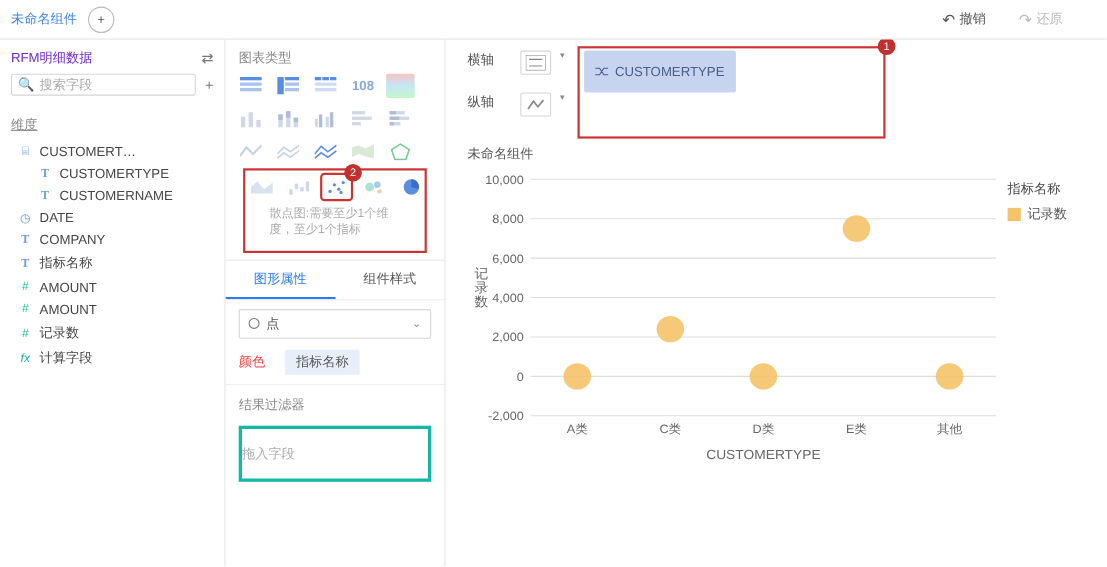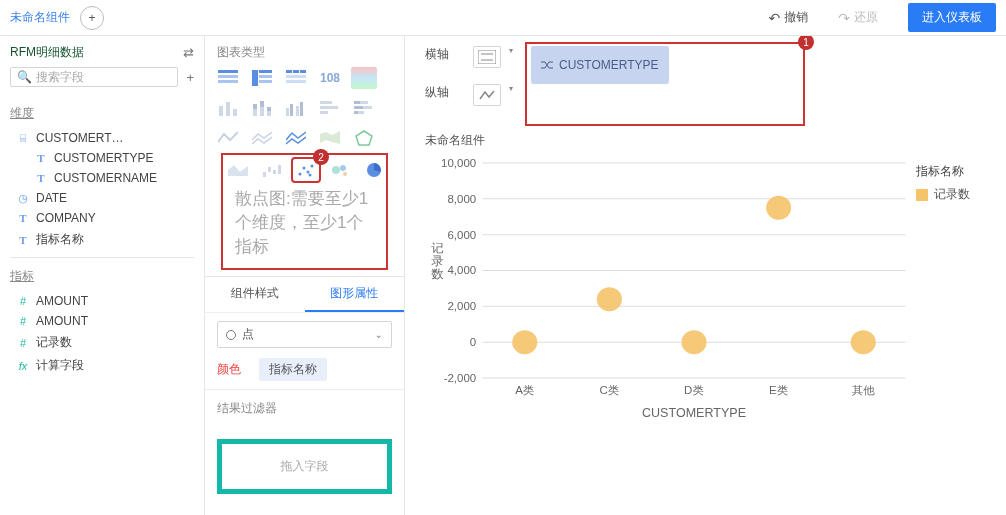--- a/index.html
+++ b/index.html
@@ -14,21 +14,21 @@
 .top-action { display: flex; align-items: center; gap: 4px; color: #555; margin-right: 30px; cursor: pointer; }
 .top-action.disabled { color: #bbb; cursor: not-allowed; }
 .undo-icon, .redo-icon { font-size: 14px; }
 .btn-primary { background: #2a7bf6; color: #fff; padding: 6px 14px; border-radius: 2px; cursor: pointer; }
 
 .body { flex: 1; display: flex; min-height: 0; }
 
 
 .left-col { width: 205px; border-right: 1px solid #e5e5e5; display: flex; flex-direction: column; padding: 8px 10px 0 10px; overflow: hidden; }
 .dataset-row { display: flex; align-items: center; justify-content: space-between; margin-bottom: 6px; }
-.dataset-name { color: #14532d; }
+.dataset-name { color: #6d28d9; }
 .link-icon, .plus-icon { color: #777; font-size: 13px; cursor: pointer; }
 .search-row { display: flex; align-items: center; gap: 8px; margin-bottom: 10px; }
 .search-box { flex: 1; display: flex; align-items: center; border: 1px solid #d5d5d5; border-radius: 2px; padding: 2px 6px; color: #aaa; }
 .search-box input { border: none; outline: none; background: transparent; width: 100%; font-size: 12px; color: #333; }
 .search-box input::placeholder { color: #aaa; }
 .section-head { color: #888; margin: 8px 0 6px; text-decoration: underline; }
 .section-head.indicator { border-top: 1px solid #e5e5e5; padding-top: 10px; margin-top: 6px; }
 .field { display: flex; align-items: center; gap: 6px; padding: 3px 0 3px 6px; color: #444; cursor: pointer; }
 .field.sub { padding-left: 24px; }
 .ico { width: 14px; height: 14px; display: inline-flex; align-items: center; justify-content: center; font-size: 11px; flex: 0 0 14px; }
@@ -39,35 +39,35 @@
 .ico.fx { color: #1ebaa0; font-style: italic; }
 
 
 .mid-col { width: 200px; border-right: 1px solid #e5e5e5; display: flex; flex-direction: column; overflow: hidden; }
 .mid-section-title { color: #888; padding: 8px 12px 6px; }
 .chart-types { padding: 0 10px 6px; }
 .chart-row { display: flex; gap: 8px; margin-bottom: 8px; }
 .ct-cell { width: 26px; height: 22px; display: flex; align-items: center; justify-content: center; border-radius: 2px; cursor: pointer; position: relative; flex: 0 0 26px; }
 .ct-cell svg { display: block; }
 .ct-cell.selected { outline: 2px solid #c33; outline-offset: 0; }
-.ct-hint { color: #aaa; font-size: 17px; padding: 2px 12px 8px; line-height: 1.4; }
+.ct-hint { color: #aaa; font-size: 11px; padding: 2px 22px 8px; line-height: 1.4; }
 .hint-box { border: 2px solid #c33; margin: -4px 6px 0 6px; padding-bottom: 2px; }
 .marker { position: absolute; width: 16px; height: 16px; border-radius: 50%; background: #c12f2f; color: #fff; display: flex; align-items: center; justify-content: center; font-size: 10px; z-index: 5; }
 .mid-tabs { display: flex; border-top: 1px solid #e5e5e5; }
 .mid-tab { flex: 1; text-align: center; padding: 8px 0; cursor: pointer; color: #555; }
 .mid-tab.active { color: #2a7bf6; border-bottom: 2px solid #2a7bf6; }
 .attr-block { padding: 8px 12px; border-top: 1px solid #eee; }
 .shape-select { display: flex; align-items: center; justify-content: space-between; border: 1px solid #d5d5d5; padding: 4px 8px; border-radius: 2px; cursor: pointer; margin-bottom: 10px; color: #555; }
 .shape-select .dot { width: 10px; height: 10px; border: 1px solid #777; border-radius: 50%; margin-right: 6px; display: inline-block; }
 .shape-select .chev { color: #888; font-size: 10px; }
 .color-row { display: flex; align-items: center; gap: 12px; }
 .color-row .lbl { color: #ef4444; width: 30px; }
 .color-chip { background: #e9effa; padding: 3px 10px; border-radius: 2px; color: #555; }
 .filter-head { color: #888; padding: 10px 12px 6px; border-top: 1px solid #eee; }
-.drop-zone { margin: 16px 12px 10px; border: 5px solid #14b8a6; text-align: center; color: #aaa; padding: 14px 0; }
+.drop-zone { margin: 4px 12px 10px; border: 3px solid #14b8a6; color: #aaa; padding: 14px 0; }
 
 
 .right-col { flex: 1; display: flex; flex-direction: column; min-width: 0; overflow: hidden; }
 .axis-config { padding: 10px 20px 0 20px; position: relative; }
 .axis-row { display: flex; gap: 18px; height: 38px; }
 .axis-label { color: #555; width: 30px; }
 .axis-icon { width: 28px; height: 22px; display: flex; align-items: center; justify-content: center; border: 1px solid #d5d5d5; border-radius: 2px; cursor: pointer; }
 .drop-triangle { font-size: 8px; color: #888; margin-left: -10px; }
 .axis-pills { display: flex; gap: 8px; }
 .pill { padding: 4px 10px; border-radius: 2px; display: flex; align-items: center; gap: 6px; }
@@ -100,21 +100,20 @@
     </div>
     <div class="spacer"></div>
     <div class="top-action" style="position:relative;">
       <span class="undo-icon">↶</span>
       <span>撤销</span>
     </div>
     <div class="top-action disabled">
       <span class="redo-icon">↷</span>
       <span>还原</span>
     </div>
-    <div class="btn-primary">进入仪表板</div>
   </div>
 
   <div class="body">
 
     <div class="left-col">
       <div class="dataset-row">
         <span class="dataset-name">RFM明细数据</span>
         <span class="link-icon">⇄</span>
       </div>
       <div class="search-row">
@@ -146,21 +145,20 @@
           <div class="field">
             <span class="ico text">T</span>
             <span>COMPANY</span>
           </div>
           <div class="field">
             <span class="ico text">T</span>
             <span>指标名称</span>
           </div>
         </div>
 
-      <div class="section-head indicator">指标</div>
       <div id="ind-list">
           <div class="field">
             <span class="ico hash">#</span>
             <span>AMOUNT</span>
           </div>
           <div class="field">
             <span class="ico hash">#</span>
             <span>AMOUNT</span>
           </div>
           <div class="field">
@@ -320,22 +318,22 @@
                   <circle cx="10" cy="8" r="7" fill="#5a8ee0"></circle>
                   <path d="M10,8 L10,1 A7,7 0 0,1 16.5,10 Z" fill="#3b6fc7"></path>
                 </svg>
               </span>
           </div>
           <div class="ct-hint">散点图:需要至少1个维度，至少1个指标</div>
         </div>
       </div>
 
       <div class="mid-tabs">
+        <div class="mid-tab active">图形属性</div>
         <div class="mid-tab">组件样式</div>
-        <div class="mid-tab active">图形属性</div>
       </div>
 
       <div class="attr-block">
         <div class="shape-select">
           <span style="display:flex;align-items:center;">
               <span class="dot"></span>
               <span>点</span>
             </span>
           <span class="chev">⌄</span>
         </div>

